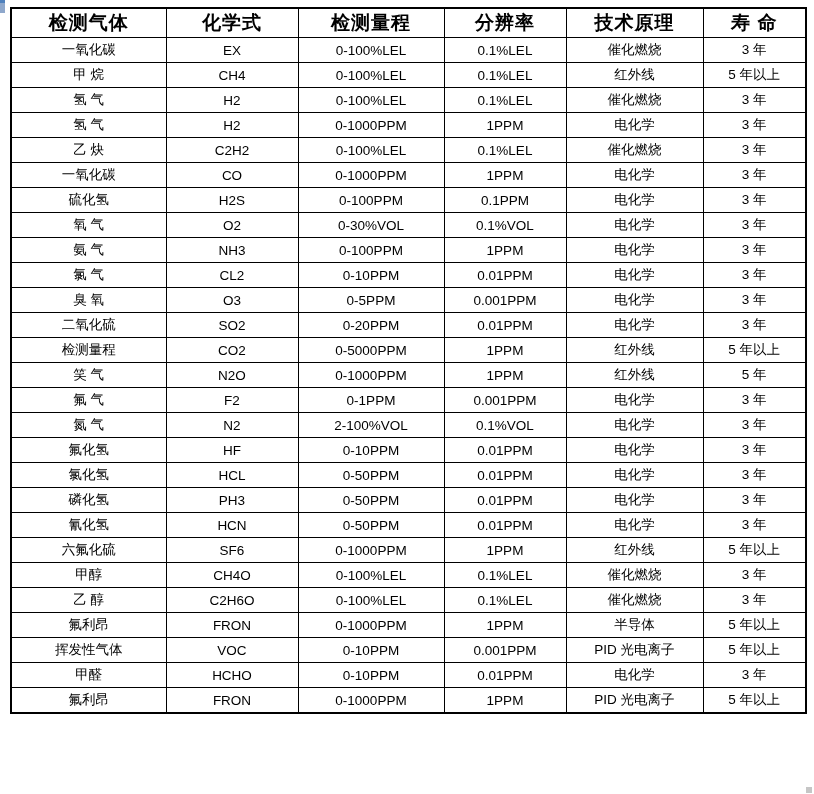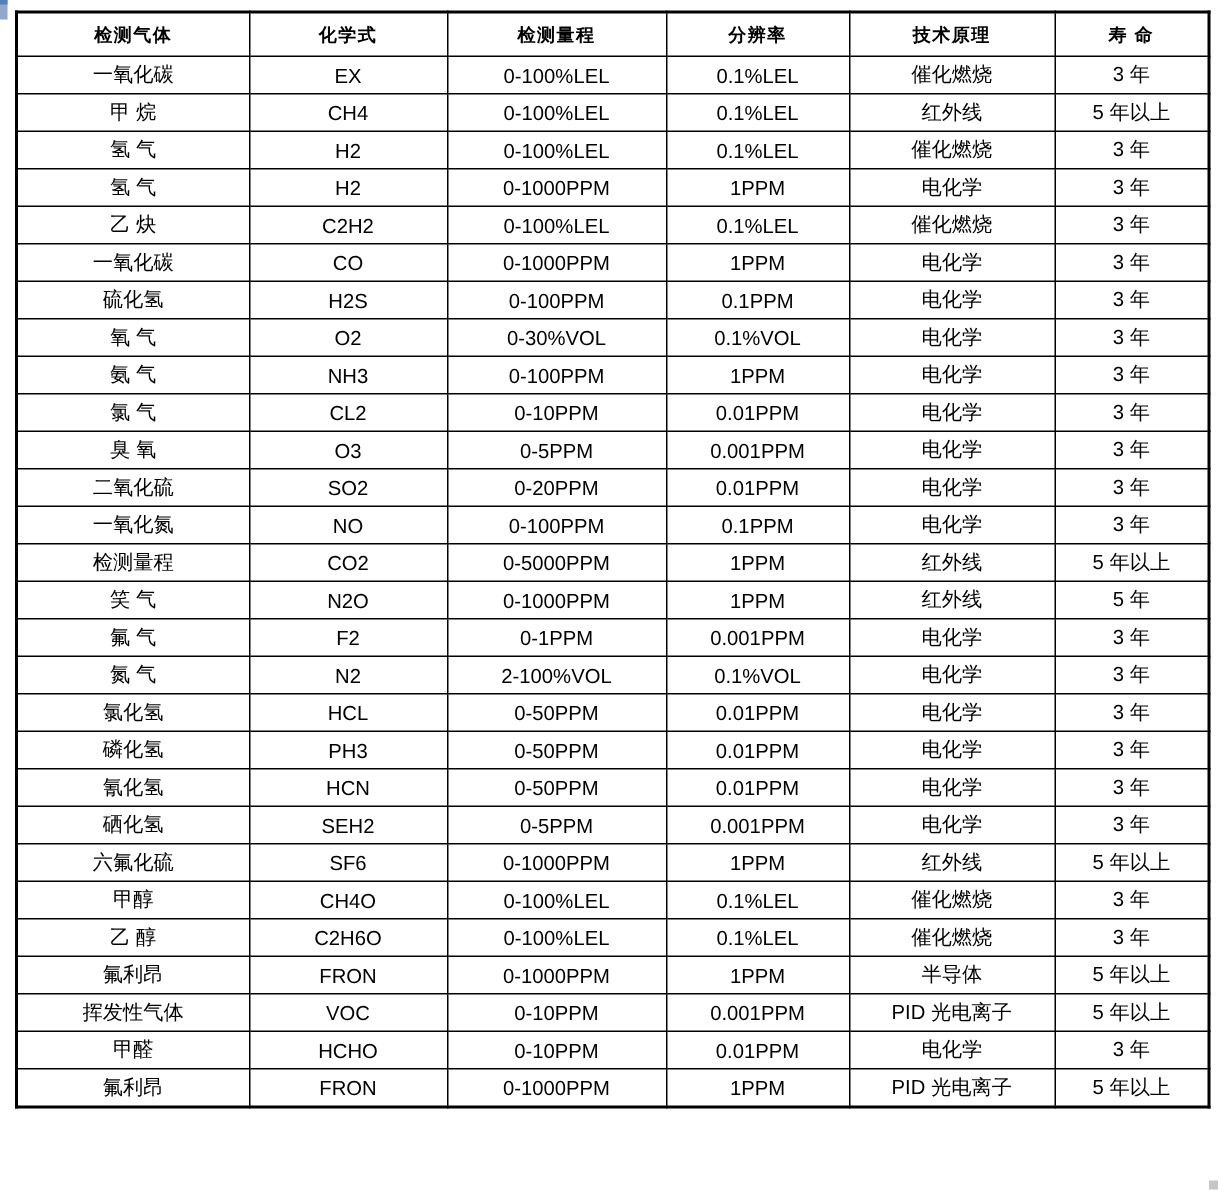--- a/index.html
+++ b/index.html
@@ -27,21 +27,21 @@
   .spec-table th, .spec-table td {
     border: 1px solid #000000;
     text-align: center;
     vertical-align: middle;
     padding: 0 2px;
     white-space: nowrap;
     overflow: hidden;
   }
   .spec-table th {
     height: 28px;
-    font-size: 12px;
+    font-size: 19px;
     font-weight: bold;
     letter-spacing: 1px;
   }
   .spec-table td {
     height: 24px;
     font-size: 13.5px;
     font-weight: 400;
   }
   
   col.c0 { width: 155px; }
@@ -187,28 +187,20 @@
       </tr>
       <tr>
         <td>二氧化硫</td>
         <td>SO2</td>
         <td>0-20PPM</td>
         <td>0.01PPM</td>
         <td>电化学</td>
         <td>3 年</td>
       </tr>
       <tr>
-        <td>一氧化氮</td>
-        <td>NO</td>
-        <td>0-100PPM</td>
-        <td>0.1PPM</td>
-        <td>电化学</td>
-        <td>3 年</td>
-      </tr>
-      <tr>
         <td>检测量程</td>
         <td>CO2</td>
         <td>0-5000PPM</td>
         <td>1PPM</td>
         <td>红外线</td>
         <td>5 年以上</td>
       </tr>
       <tr>
         <td>笑 气</td>
         <td>N2O</td>
@@ -227,48 +219,48 @@
       </tr>
       <tr>
         <td>氮 气</td>
         <td>N2</td>
         <td>2-100%VOL</td>
         <td>0.1%VOL</td>
         <td>电化学</td>
         <td>3 年</td>
       </tr>
       <tr>
+        <td>氟化氢</td>
+        <td>HF</td>
+        <td>0-10PPM</td>
+        <td>0.01PPM</td>
+        <td>电化学</td>
+        <td>3 年</td>
+      </tr>
+      <tr>
         <td>氯化氢</td>
         <td>HCL</td>
         <td>0-50PPM</td>
         <td>0.01PPM</td>
         <td>电化学</td>
         <td>3 年</td>
       </tr>
       <tr>
         <td>磷化氢</td>
         <td>PH3</td>
         <td>0-50PPM</td>
         <td>0.01PPM</td>
         <td>电化学</td>
         <td>3 年</td>
       </tr>
       <tr>
         <td>氰化氢</td>
         <td>HCN</td>
         <td>0-50PPM</td>
         <td>0.01PPM</td>
-        <td>电化学</td>
-        <td>3 年</td>
-      </tr>
-      <tr>
-        <td>硒化氢</td>
-        <td>SEH2</td>
-        <td>0-5PPM</td>
-        <td>0.001PPM</td>
         <td>电化学</td>
         <td>3 年</td>
       </tr>
       <tr>
         <td>六氟化硫</td>
         <td>SF6</td>
         <td>0-1000PPM</td>
         <td>1PPM</td>
         <td>红外线</td>
         <td>5 年以上</td>

